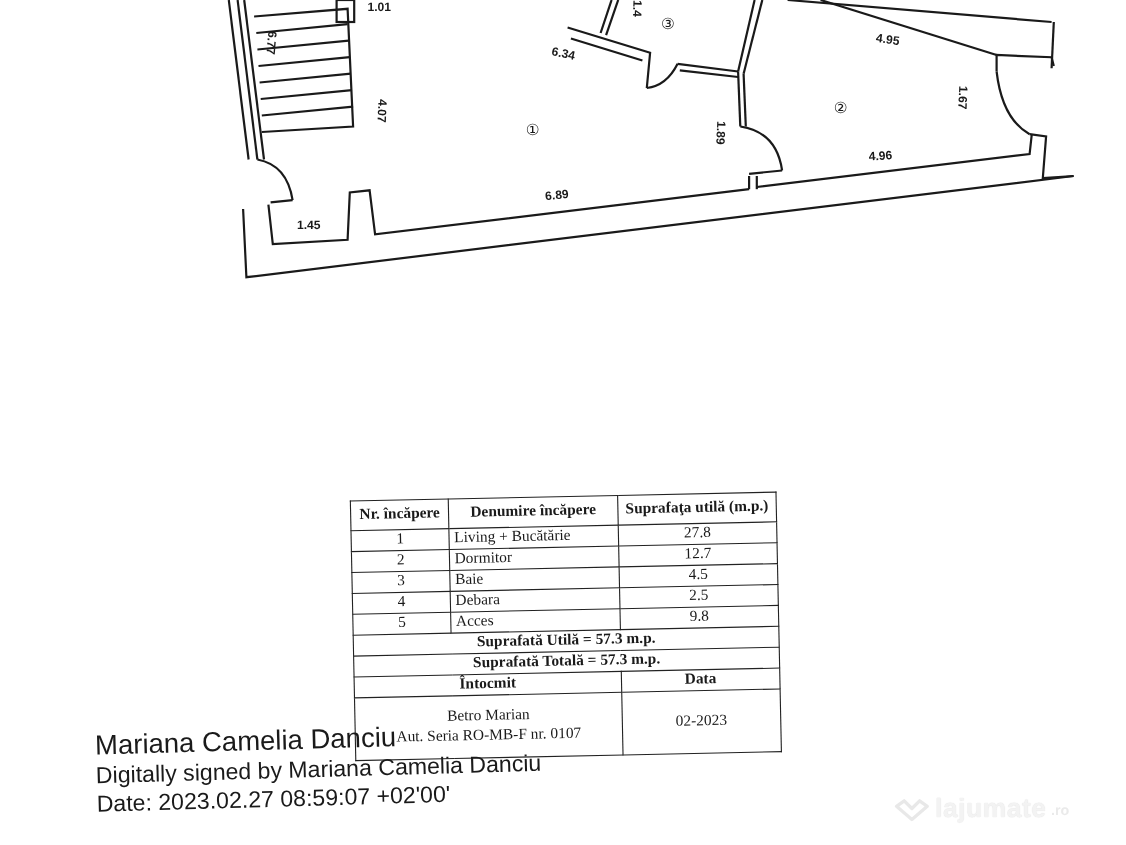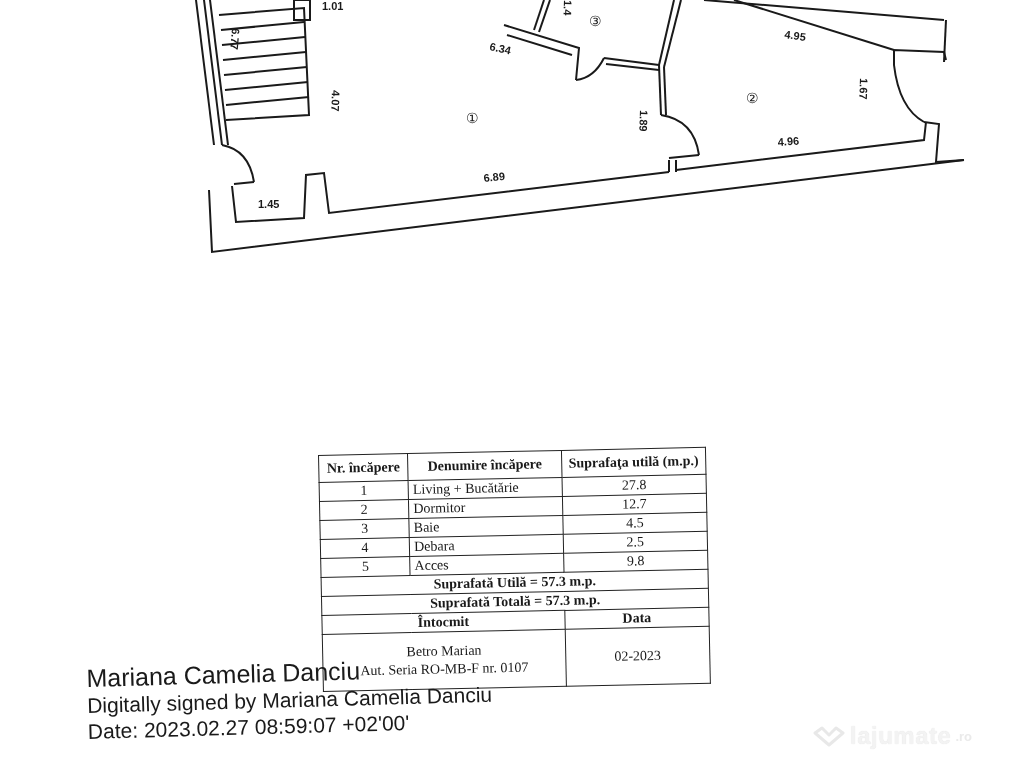--- a/index.html
+++ b/index.html
@@ -2,21 +2,21 @@
 <html><head>
   <meta charset="utf-8">
   <style>
     html, body { margin: 0; padding: 0; }
     body {
       width: 1024px; height: 768px; overflow: hidden; position: relative;
       background: #ffffff;
       font-family: "Liberation Serif", serif;
       color: #1a1a1a;
     }
-    .floorplan { position: absolute; left: 4px; top: 0; width: 940px; height: 280px; text-align: center; }
+    .floorplan { position: absolute; left: 16px; top: 0; width: 940px; height: 280px; text-align: center; }
     .floorplan svg { width: 1024px; height: 280px; display: block; }
     .dim { font-family: "Liberation Sans", sans-serif; font-size: 11px; fill: #1a1a1a; font-weight: bold; }
     .roomnum { font-family: "Liberation Sans", sans-serif; font-size: 14px; fill: #1a1a1a; }
 
     .table-wrap {
       position: absolute; left: 318px; top: 455px; width: 400px; height: 320px;
       transform: rotate(-1.2deg); transform-origin: left top;
     }
     table.rooms {
       border-collapse: collapse; width: 388px;

